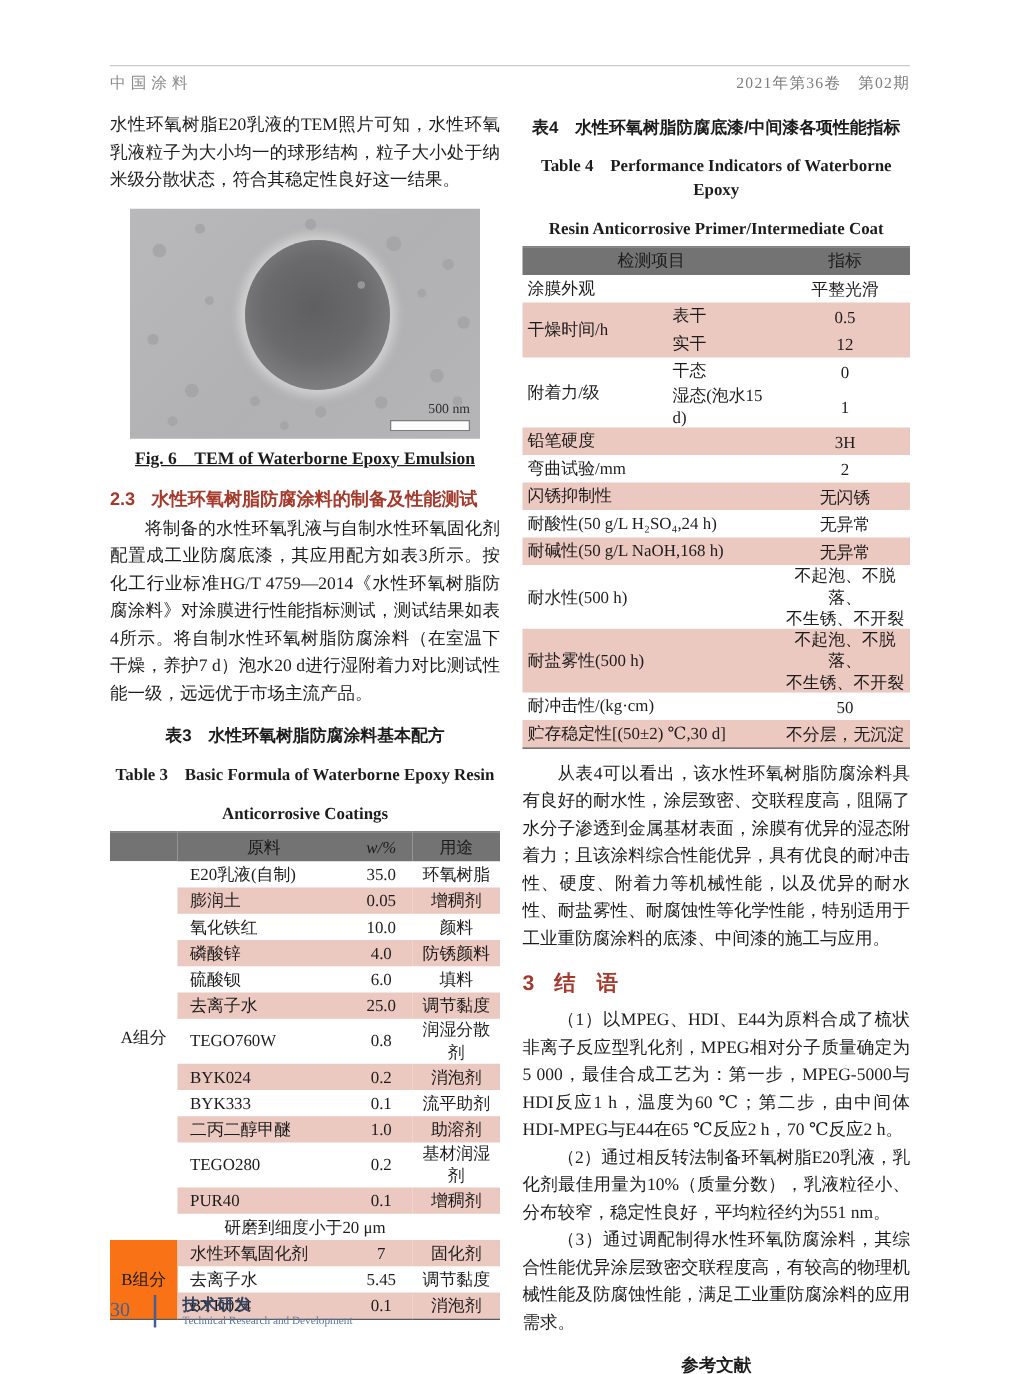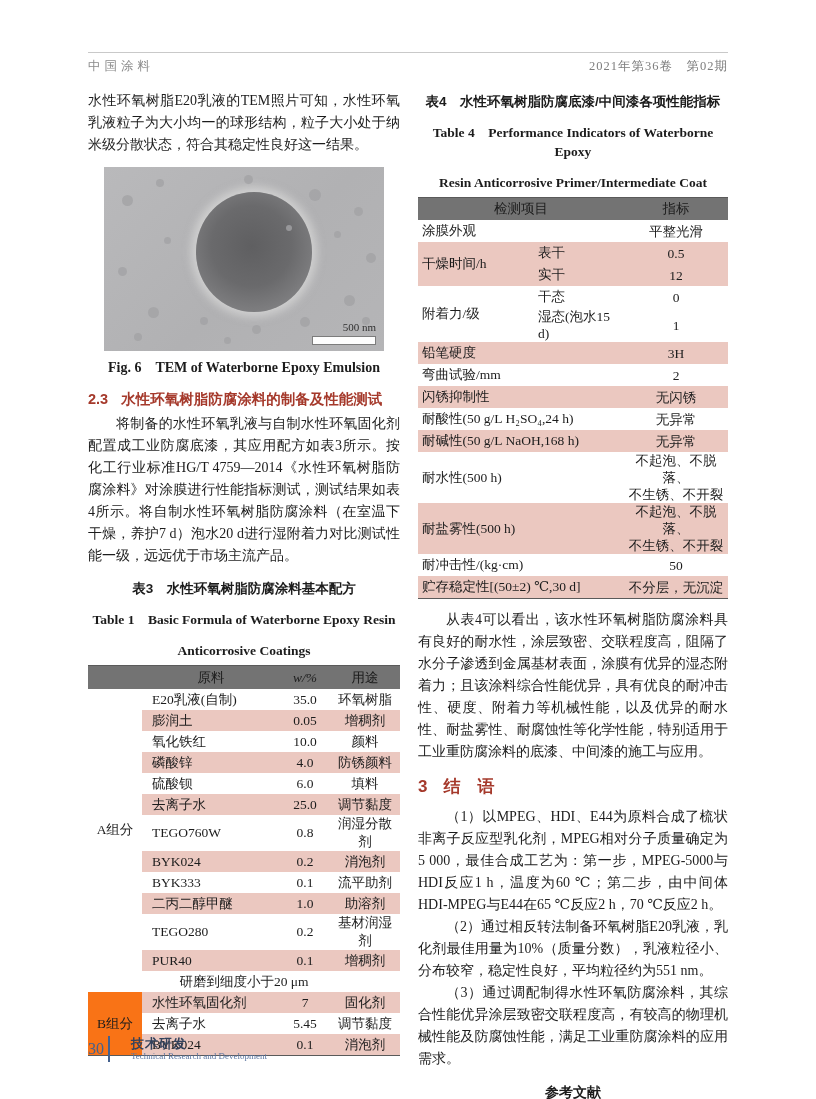--- a/index.html
+++ b/index.html
@@ -43,21 +43,21 @@
     box-shadow:0 0 8px 5px rgba(231,231,229,.55);
   }
   .dot{position:absolute;border-radius:50%;background:#a2a2a5;opacity:.8;display:block;}
   .tem-scale{
     position:absolute;right:8px;bottom:6px;text-align:right;
     font-size:11px;color:#2f2f2f;line-height:12px;
   }
   .tem-scalebar{margin-top:3px;margin-left:auto;width:62px;height:7px;background:#fdfdfd;border:1px solid #7c7c7c;}
   .figcap{margin-top:7px;font-weight:bold;font-size:14px;line-height:19px;
     font-family:"Liberation Sans","DejaVu Sans",sans-serif;}
-  .figcap-en{font-family:"Liberation Serif","DejaVu Serif",serif;font-size:14px;}
+  .figcap-en{font-family:"Liberation Serif","DejaVu Serif",serif;font-size:14px;text-decoration:underline;}
   
   .sec-head{
     margin:13px 0 4px 0;font-weight:bold;font-size:14.5px;color:#a5392b;
     font-family:"Liberation Sans","DejaVu Sans",sans-serif;
   }
   .sec-head .num{margin-right:13px;}
   .sec-head-big{font-size:17px;margin:12px 0 8px 0;}
   .sec-head-big .num{margin-right:16px;}
   
   .tbl-title{
@@ -91,21 +91,21 @@
   #table4 col.c-item{width:118px;}
   #table4 col.c-sub{width:88px;}
   #table4 col.c-val{width:104px;}
   
   .refs-title{
     margin-top:14px;text-align:center;font-weight:bold;font-size:14px;
     font-family:"Liberation Sans","DejaVu Sans",sans-serif;
   }
   
   .footer{position:absolute;left:88px;top:1036px;display:flex;align-items:center;}
-  .pg-num{font-size:16px;color:#44618e;margin-right:4px;font-family:"Liberation Serif",serif;}
+  .pg-num{font-size:16px;color:#44618e;margin-right:19px;font-family:"Liberation Serif",serif;}
   .foot-block{border-left:2px solid #44618e;padding-left:21px;}
   .foot-cn{font-size:13px;font-weight:bold;color:#33425c;line-height:15px;
     font-family:"Liberation Sans","DejaVu Sans",sans-serif;letter-spacing:1px;}
   .foot-en{font-size:9px;color:#5a74a0;line-height:11px;}
 </style>
 </head>
 <body>
 
 <div class="page">
 
@@ -146,21 +146,21 @@
       <div class="figcap figcap-en">Fig. 6　TEM of Waterborne Epoxy Emulsion</div>
     </div>
 
     <div class="sec-head">
       <span class="num">2.3</span><span>水性环氧树脂防腐涂料的制备及性能测试</span>
     </div>
 
     <p class="body ind">将制备的水性环氧乳液与自制水性环氧固化剂配置成工业防腐底漆，其应用配方如表3所示。按化工行业标准HG/T 4759—2014《水性环氧树脂防腐涂料》对涂膜进行性能指标测试，测试结果如表4所示。将自制水性环氧树脂防腐涂料（在室温下干燥，养护7 d）泡水20 d进行湿附着力对比测试性能一级，远远优于市场主流产品。</p>
 
     <div class="tbl-title">表3　水性环氧树脂防腐涂料基本配方</div>
-    <div class="tbl-title tbl-title-en">Table 1　Basic Formula of Waterborne Epoxy Resin</div>
+    <div class="tbl-title tbl-title-en">Table 3　Basic Formula of Waterborne Epoxy Resin</div>
     <div class="tbl-title tbl-title-en">Anticorrosive Coatings</div>
 
     <table class="data" id="table3">
       <colgroup>
           <col class="c-lbl">
           <col class="c-mat">
           <col class="c-w">
           <col class="c-use">
         </colgroup>
       <tbody>

